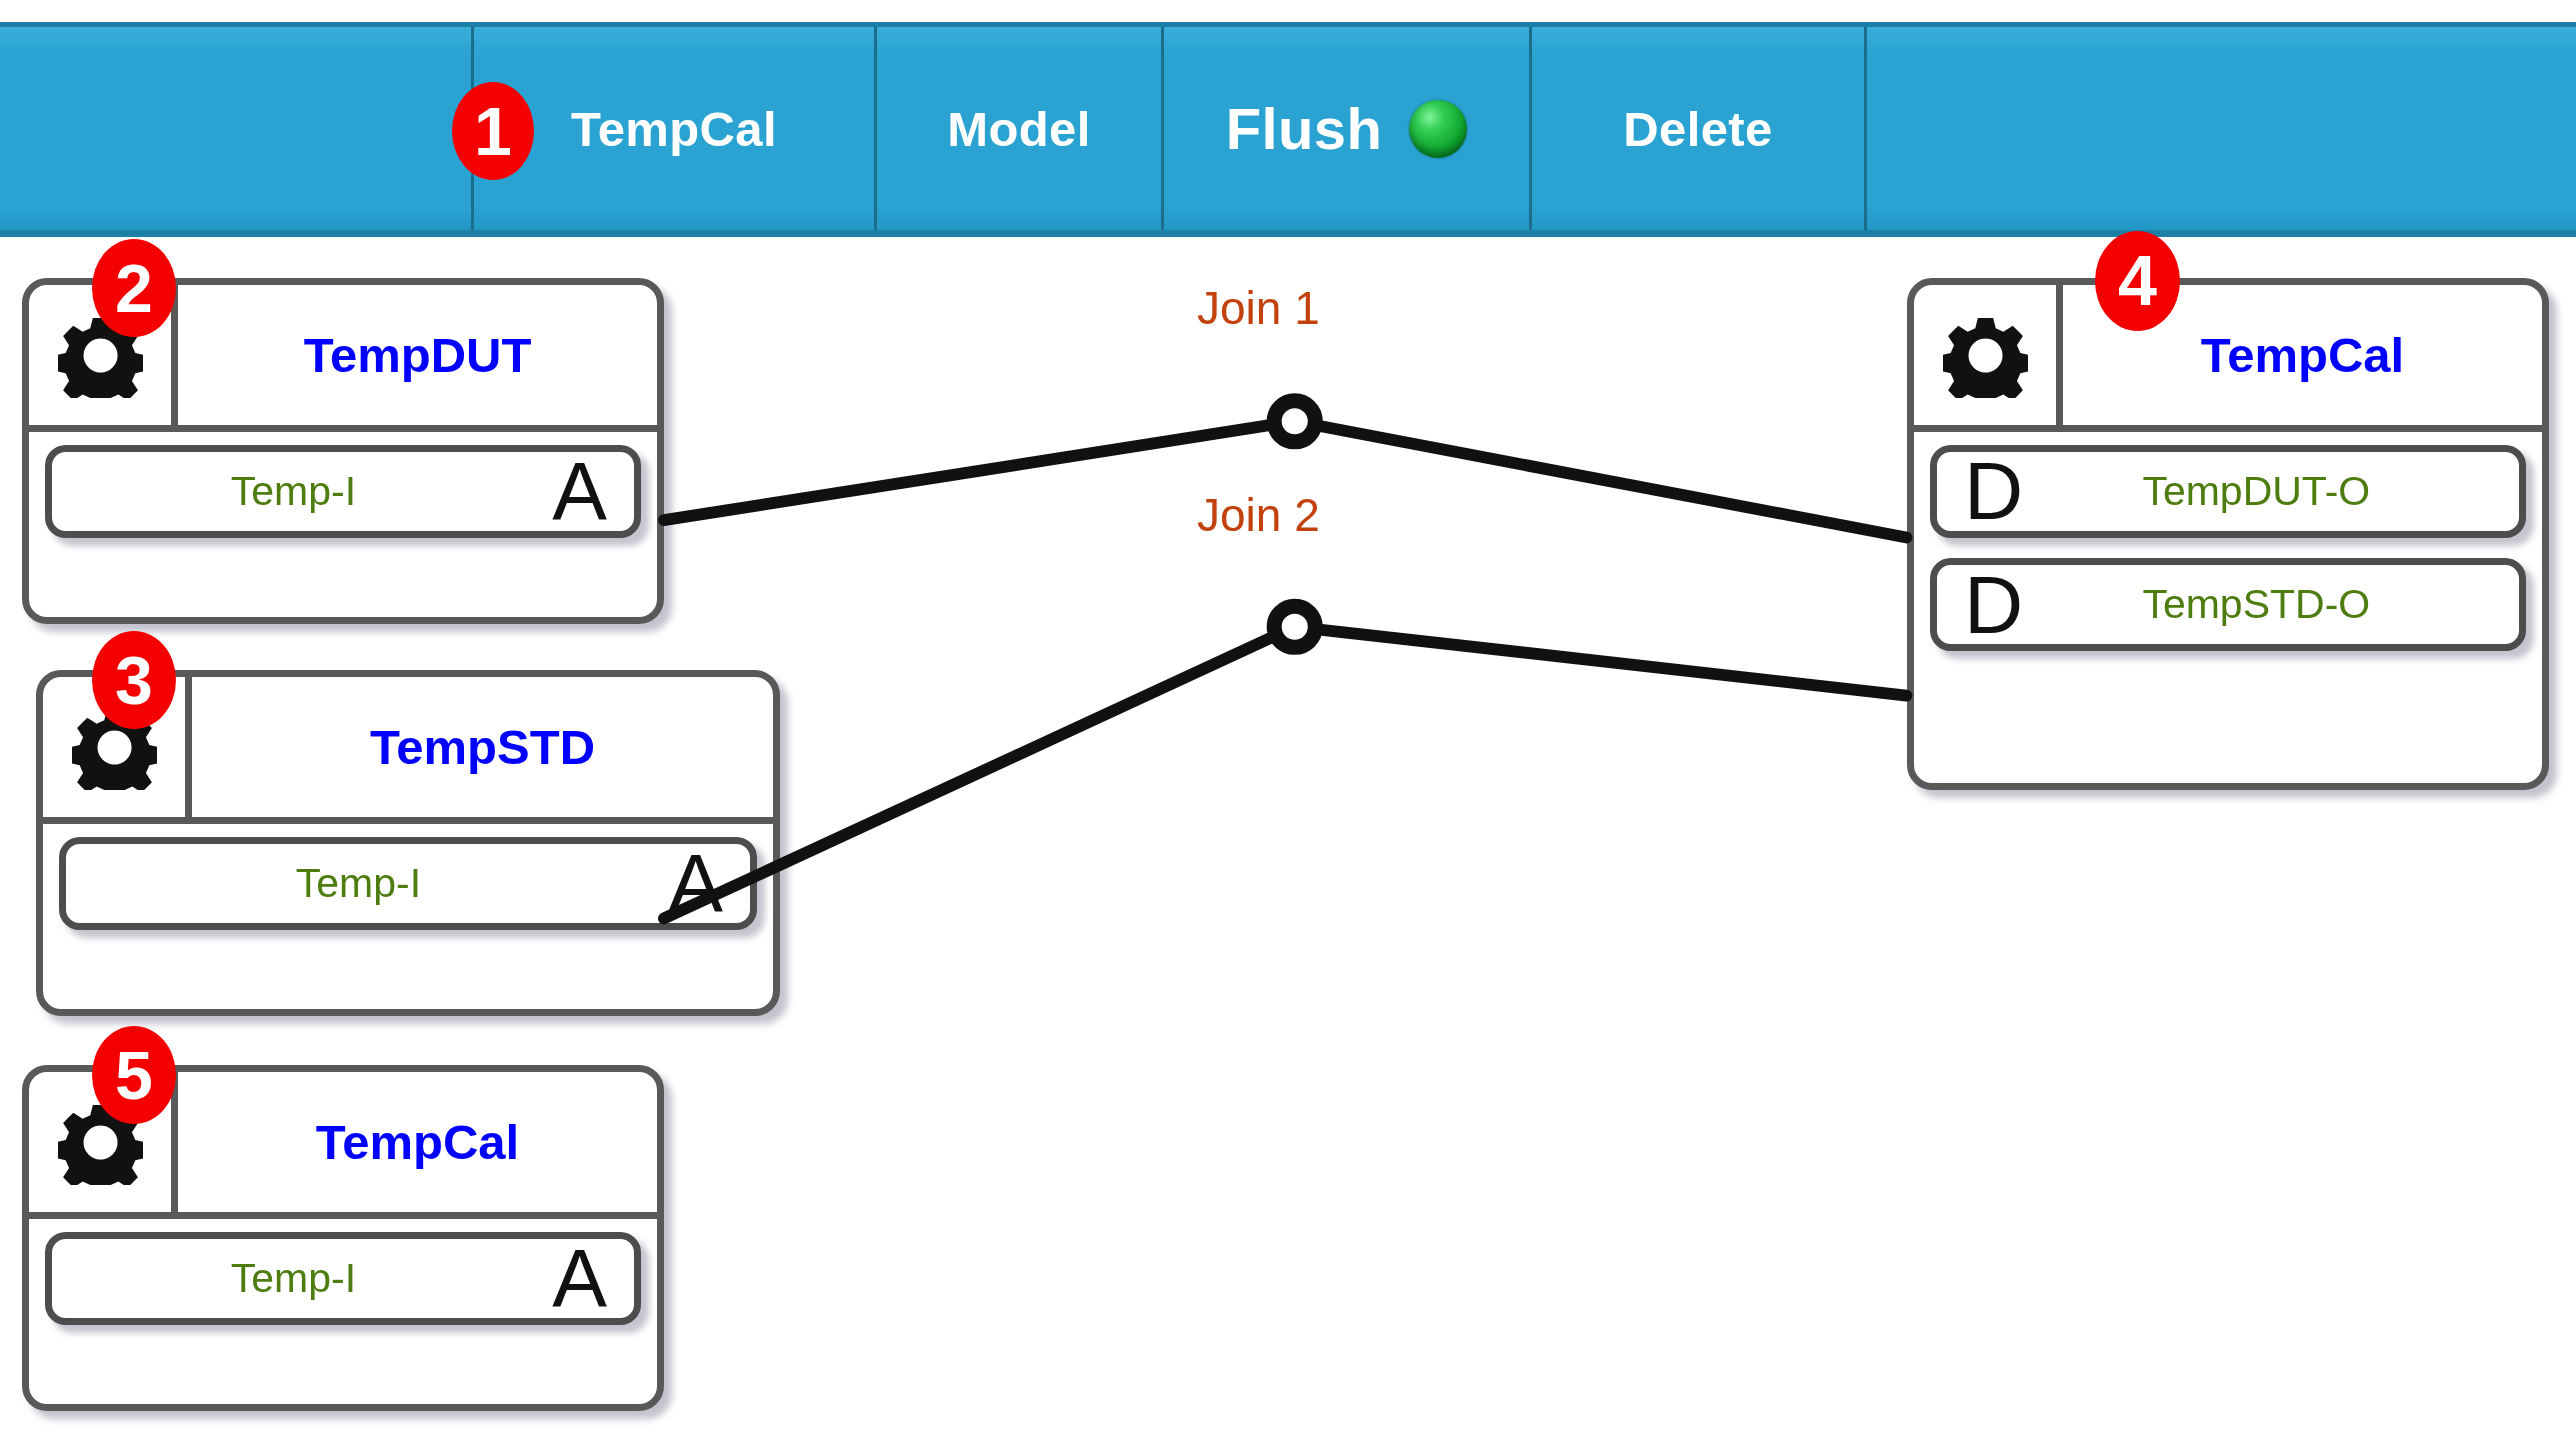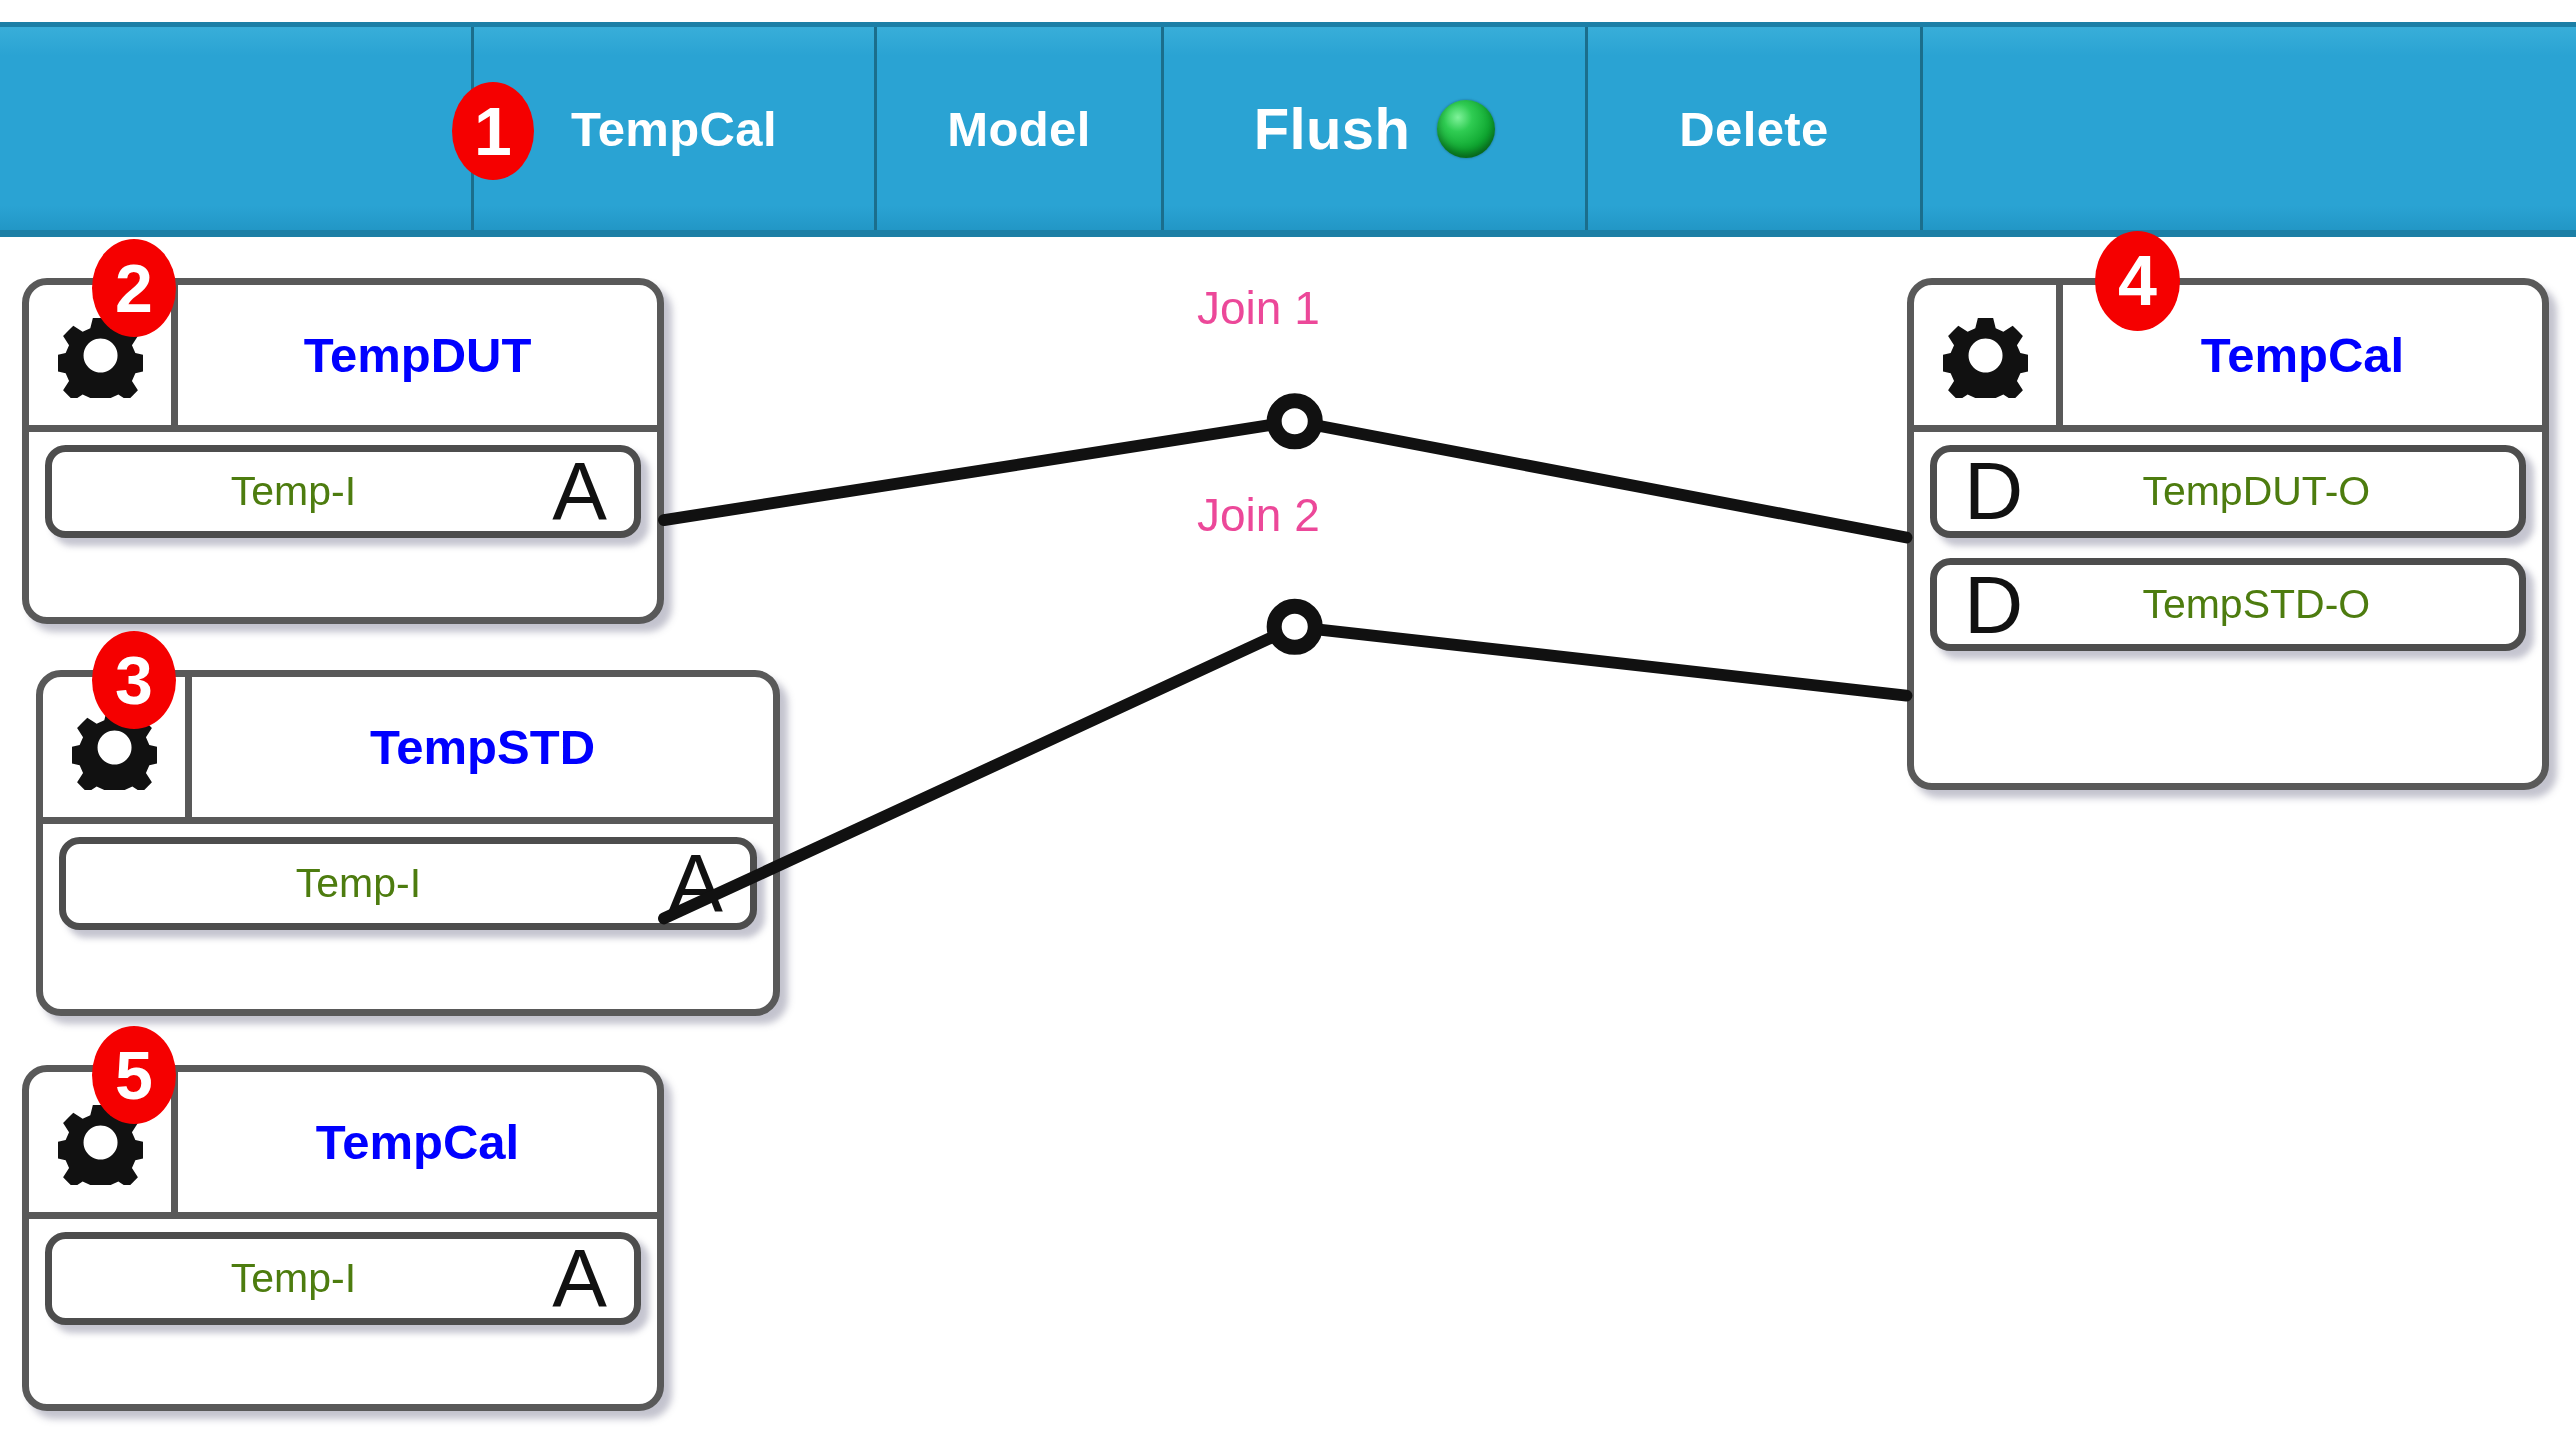--- a/index.html
+++ b/index.html
@@ -163,21 +163,21 @@
     position: absolute;
     left: 0;
     top: 0;
     width: 2576px;
     height: 1437px;
     pointer-events: none;
     z-index: 5;
   }
   .join-label {
     position: absolute;
-    color: #ec4899;
+    color: #c2410c;
     font-size: 46px;
     white-space: nowrap;
     z-index: 6;
   }
 </style>
 </head>
 <body>
 
 <div id="stage">
 
@@ -185,21 +185,21 @@
     <div class="tb-seg first" style="width:474px"></div>
 
     <div class="tb-seg" style="width:403px">
       <span class="tb-label">TempCal</span>
     </div>
 
     <div class="tb-seg" style="width:287px">
       <span class="tb-label">Model</span>
     </div>
 
-    <div class="tb-seg" style="width:424px">
+    <div class="tb-seg" style="width:368px">
       <span class="flush-wrap">
         <span class="tb-label big">Flush</span>
         <span class="led"></span>
       </span>
     </div>
 
     <div class="tb-seg" style="width:335px">
       <span class="tb-label">Delete</span>
     </div>
 

